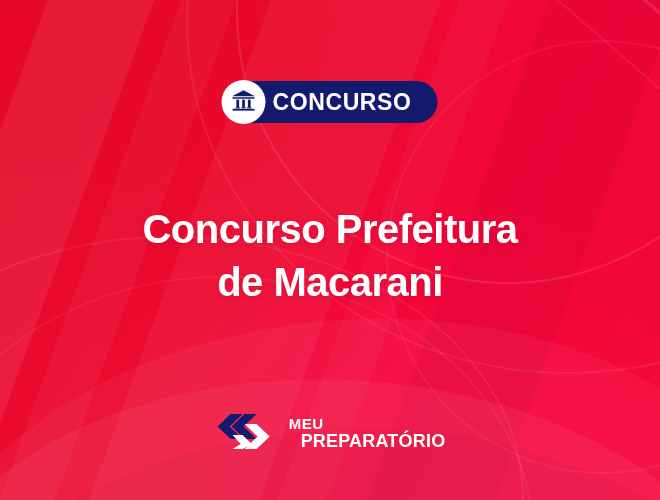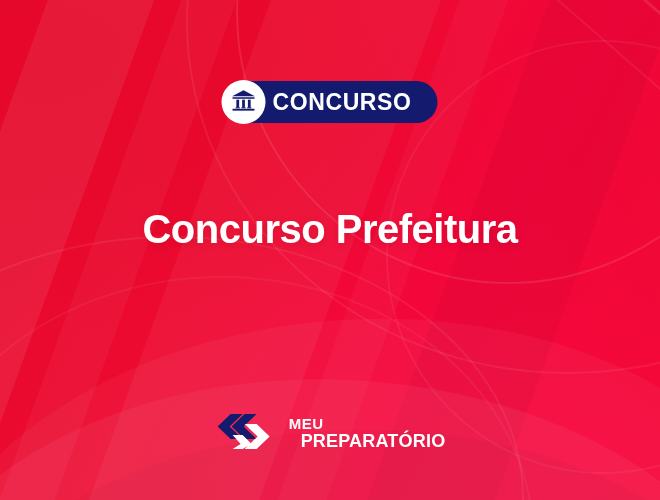--- a/index.html
+++ b/index.html
@@ -263,20 +263,21 @@
               <rect x="2.5" y="26.8" width="27" height="2.3"></rect>
             </g>
           </svg>
         </span>
       </div>
       <span class="badge-label">CONCURSO</span>
     </div>
 
     <h1 class="title">
       <span class="title-line">Concurso Prefeitura</span>
+      <span class="title-line">de Macarani</span>
     </h1>
 
     <div class="logo">
       <span>
         <svg width="58" height="42" viewBox="0 0 58 42" aria-hidden="true">
 
           <g fill="#141B6E">
             <polygon points="16,3 28,3 15,15.5 28,28 16,28 3,15.5"></polygon>
             <polygon points="30,3 42,3 29,15.5 42,28 30,28 17,15.5"></polygon>
           </g>

